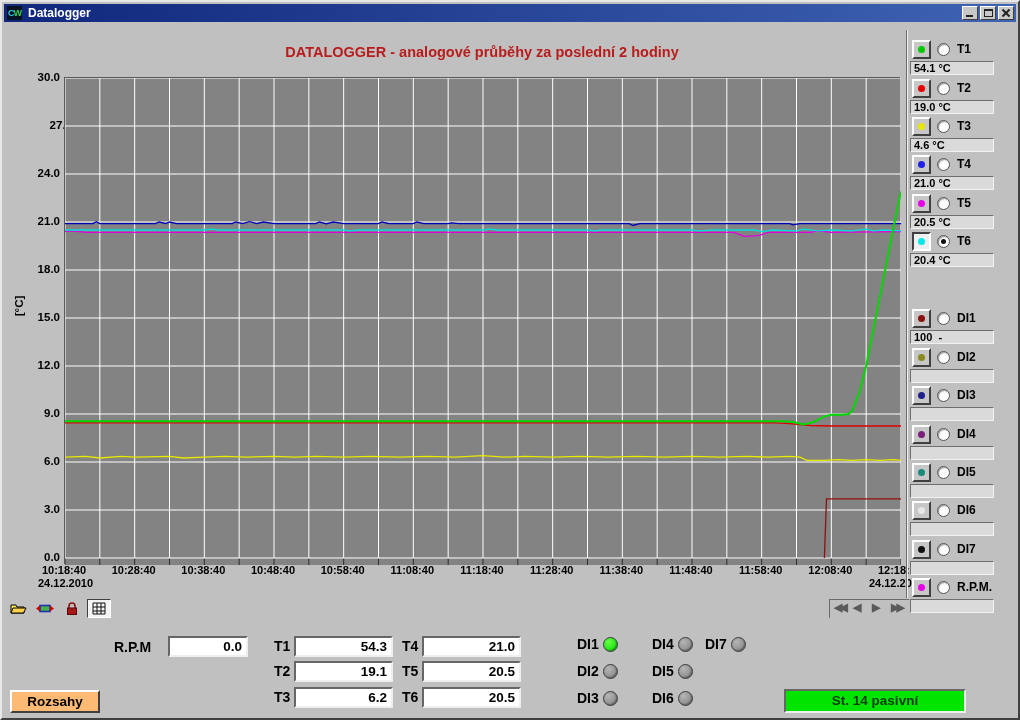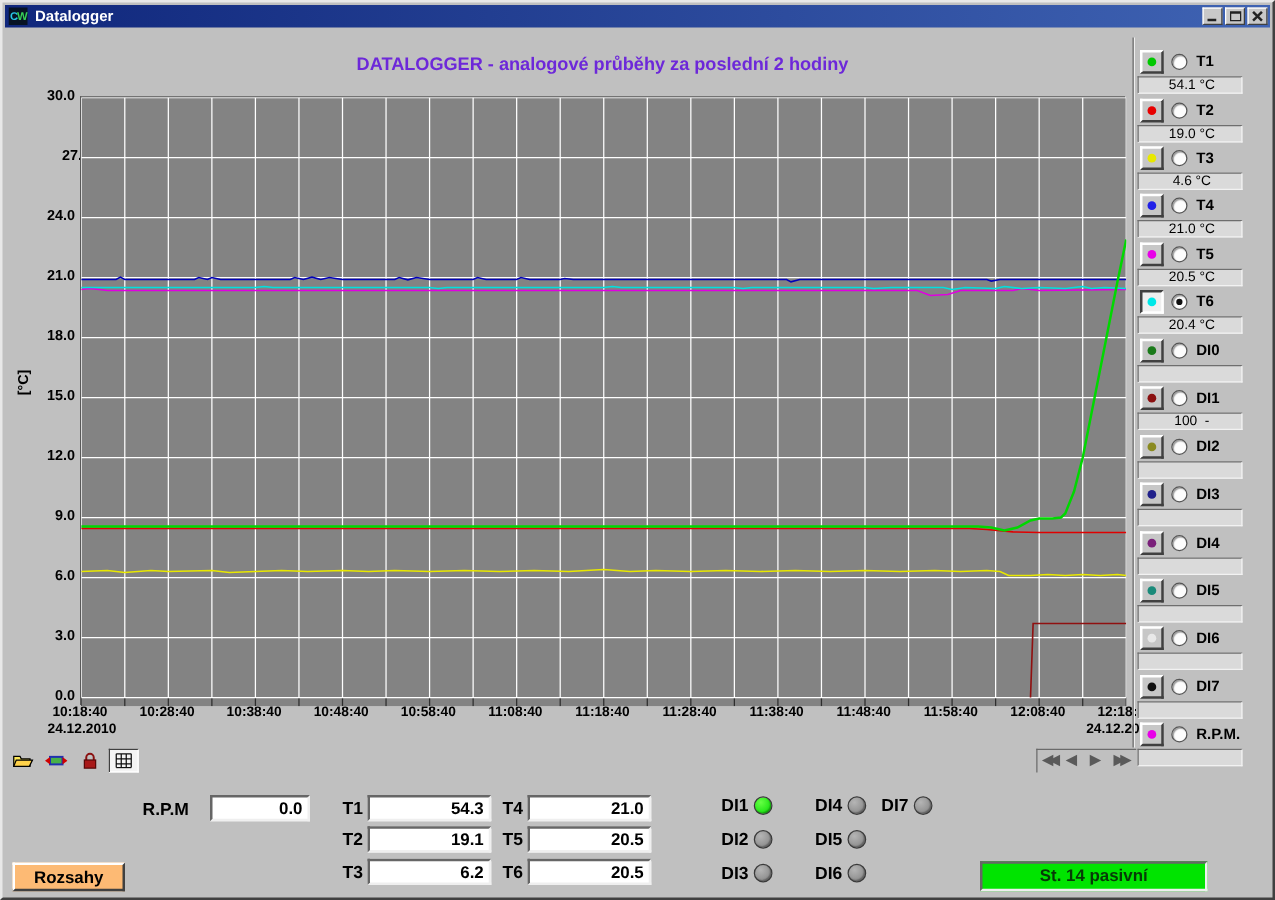--- a/index.html
+++ b/index.html
@@ -20,21 +20,21 @@
   .apptitle{margin-left:6px;}
   .winbtns{margin-left:auto;display:flex;margin-right:2px;}
   .wbtn{width:16px;height:14px;background:#c8c8c8;margin-left:2px;position:relative;
     border:1px solid;border-color:#fff #404040 #404040 #fff;cursor:default;}
   .wbtn .minb{position:absolute;left:3px;bottom:2px;width:7px;height:2px;background:#222;}
   .wbtn .maxb{position:absolute;left:3px;top:2px;width:9px;height:8px;border:1px solid #222;border-top-width:2px;}
   .wbtn .clx1,.wbtn .clx2{position:absolute;left:2px;top:5px;width:10px;height:2px;background:#222;}
   .wbtn .clx1{transform:rotate(45deg);} .wbtn .clx2{transform:rotate(-45deg);}
   
   .chart-title{position:absolute;left:62px;top:42px;width:836px;text-align:center;
-    font-weight:bold;font-size:14.5px;color:#6d28d9;}
+    font-weight:bold;font-size:14.5px;color:#b91c1c;}
   .plotwrap{position:absolute;left:62px;top:75px;width:836px;height:487px;
     border-left:1px solid #5a5a5a;border-top:1px solid #5a5a5a;}
   .ylab{position:absolute;width:42px;height:14px;line-height:14px;text-align:right;
     font-weight:bold;font-size:11.5px;color:#000;}
   .yunit{position:absolute;left:-2px;top:298px;width:38px;text-align:center;
     transform:rotate(-90deg);font-weight:bold;font-size:11.5px;}
   .xlab{position:absolute;width:64px;height:13px;line-height:13px;text-align:center;
     font-weight:bold;font-size:11px;color:#000;}
   .xdate{position:absolute;top:575px;height:13px;line-height:13px;
     font-weight:bold;font-size:11px;color:#000;}
@@ -49,21 +49,21 @@
   .cbtn.pressed{background:#efefef;border-color:#404040 #fff #fff #404040;}
   .cbtn .dot{position:absolute;left:4px;top:4px;width:7px;height:7px;border-radius:50%;}
   .radio{position:absolute;left:29px;top:3px;width:13px;height:13px;border-radius:50%;
     background:#fdfdfd;border:1px solid #555;
     box-shadow:inset 1px 1px 1px #9a9a9a;display:inline-block;}
   .radio.sel::after{content:"";position:absolute;left:3px;top:3px;width:5px;height:5px;
     border-radius:50%;background:#111;}
   .clab{position:absolute;left:49px;top:2px;font-weight:bold;font-size:12px;color:#000;}
   .cval{position:absolute;left:2px;top:21px;width:84px;height:14px;line-height:13px;
     background:#dadada;border:1px solid;border-color:#6e6e6e #f2f2f2 #f2f2f2 #6e6e6e;
-    font-weight:normal;font-size:11px;padding-left:3px;color:#000;white-space:pre;text-align:center;}
+    font-weight:bold;font-size:11px;padding-left:3px;color:#000;white-space:pre;}
   
   .toolbar{position:absolute;left:4px;top:597px;height:20px;display:flex;}
   .tool{width:24px;height:19px;margin-right:3px;display:flex;align-items:center;justify-content:center;}
   .tool.pressed{background:#f4f4f4;border:1px solid;border-color:#404040 #fff #fff #404040;}
   .navbox{position:absolute;left:827px;top:597px;width:80px;height:19px;
     border-top:1px solid #6b6b6b;border-left:1px solid #6b6b6b;}
   .nav{position:absolute;top:1px;font-weight:bold;font-size:11px;color:#5a5a5a;
     letter-spacing:-3px;cursor:default;}
   
   .blab{position:absolute;font-weight:bold;font-size:14px;color:#000;}
@@ -259,28 +259,20 @@
         <span class="cval">20.5 °C</span>
       </div>
       <div class="channel" style="top:192.3px">
         <span class="cbtn pressed">
           <span class="dot" style="background:#00e8e8"></span>
         </span>
         <span class="radio sel"></span>
         <span class="clab">T6</span>
         <span class="cval">20.4 °C</span>
       </div>
-      <div class="channel" style="top:230.7px">
-        <span class="cbtn">
-          <span class="dot" style="background:#1a7a1a"></span>
-        </span>
-        <span class="radio"></span>
-        <span class="clab">DI0</span>
-        <span class="cval"></span>
-      </div>
       <div class="channel" style="top:269.2px">
         <span class="cbtn">
           <span class="dot" style="background:#8a1010"></span>
         </span>
         <span class="radio"></span>
         <span class="clab">DI1</span>
         <span class="cval">100  -</span>
       </div>
       <div class="channel" style="top:307.6px">
         <span class="cbtn">

